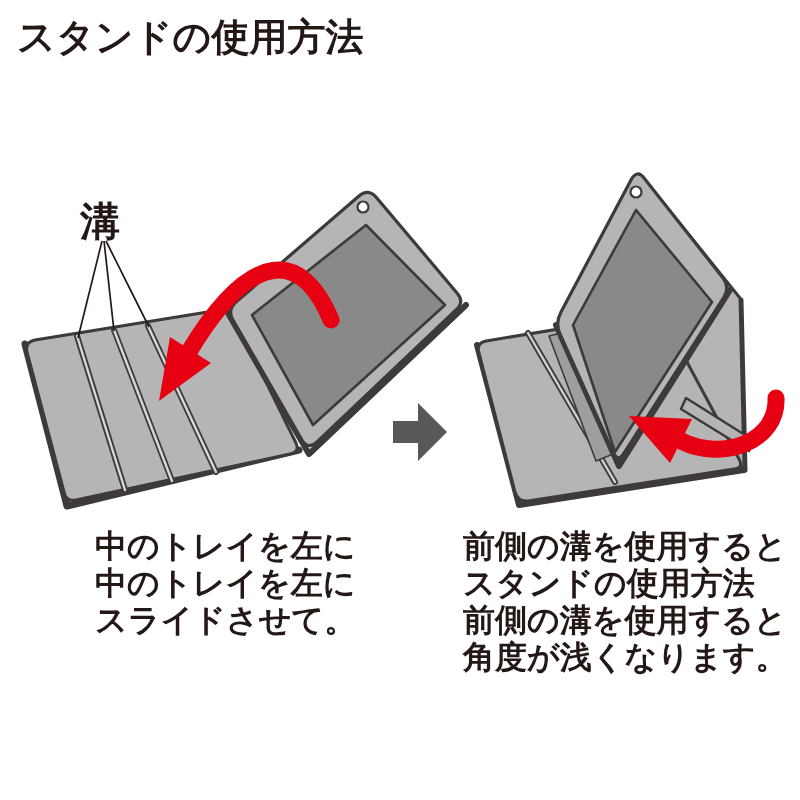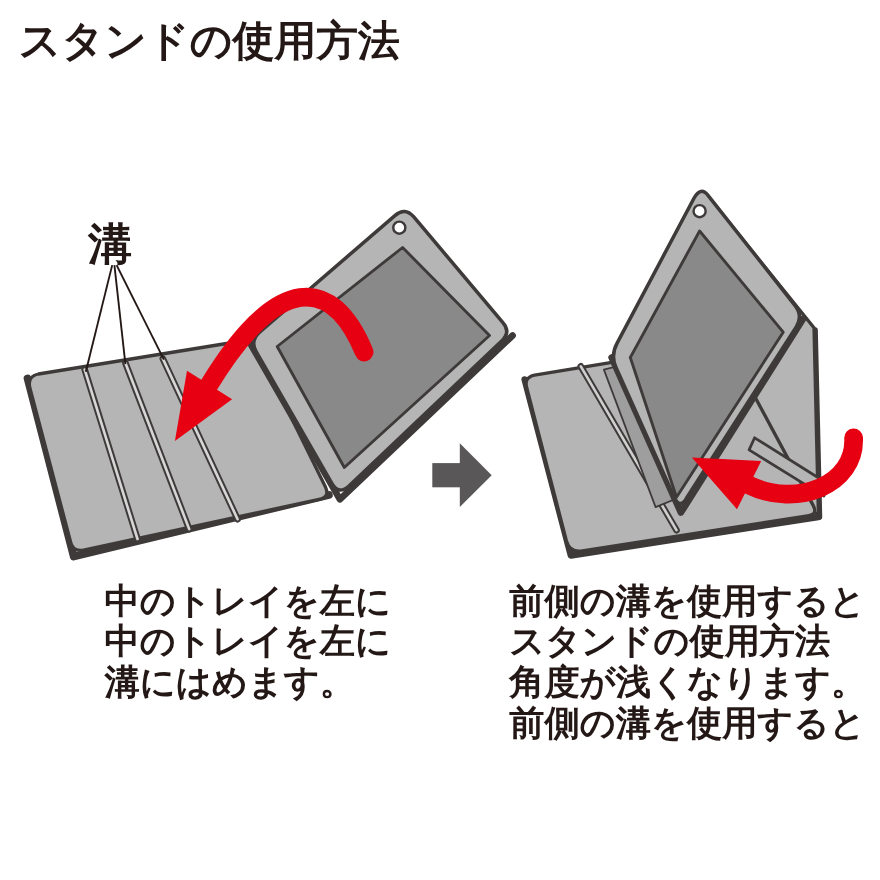--- a/index.html
+++ b/index.html
@@ -108,23 +108,23 @@
         <polygon points="629,416 692,419 670,463" fill="#e60012"></polygon>
       </g>
     </g>
   </svg>
 
   <div class="groove-label">溝</div>
 
   <div class="caption caption-step1">
     <span>中のトレイを左に</span>
     <span>中のトレイを左に</span>
-    <span>溝にはめます。</span>
+    <span>スライドさせて。</span>
   </div>
 
   <div class="caption caption-step2">
     <span>前側の溝を使用すると</span>
     <span>スタンドの使用方法</span>
+    <span>前側の溝を使用すると</span>
     <span>角度が浅くなります。</span>
-    <span>前側の溝を使用すると</span>
   </div>
 
 </div>
 
 </body></html>

